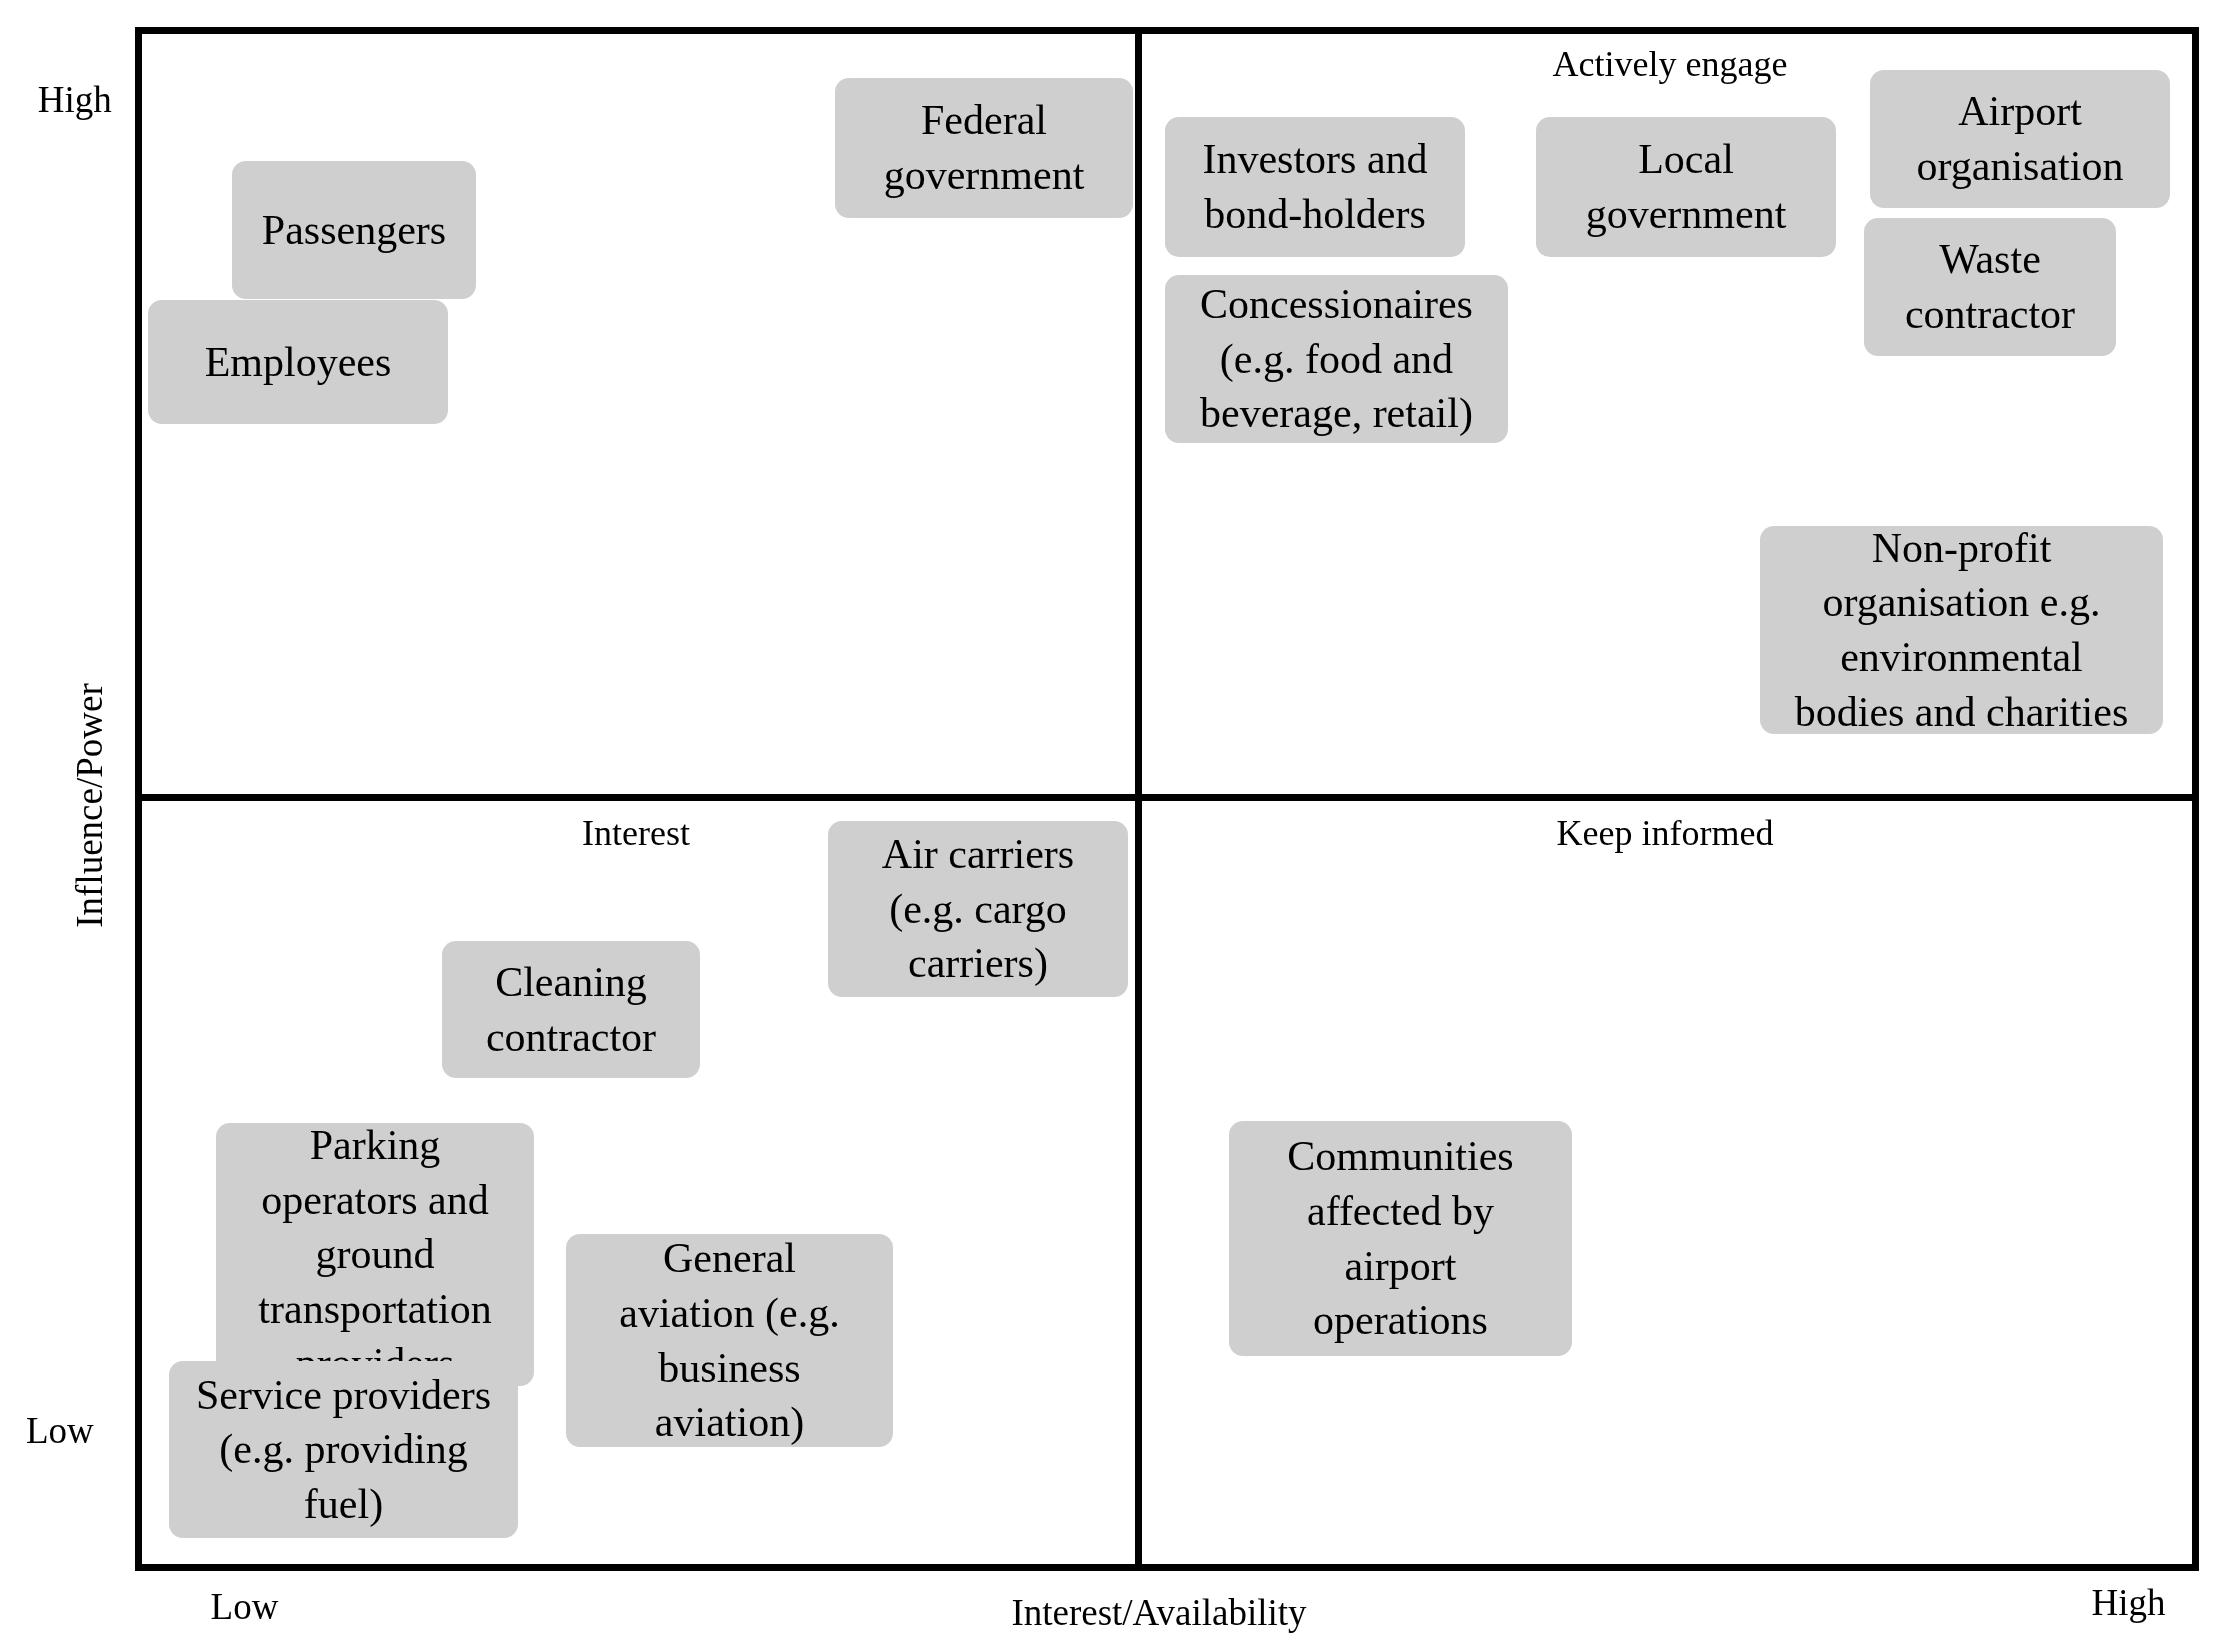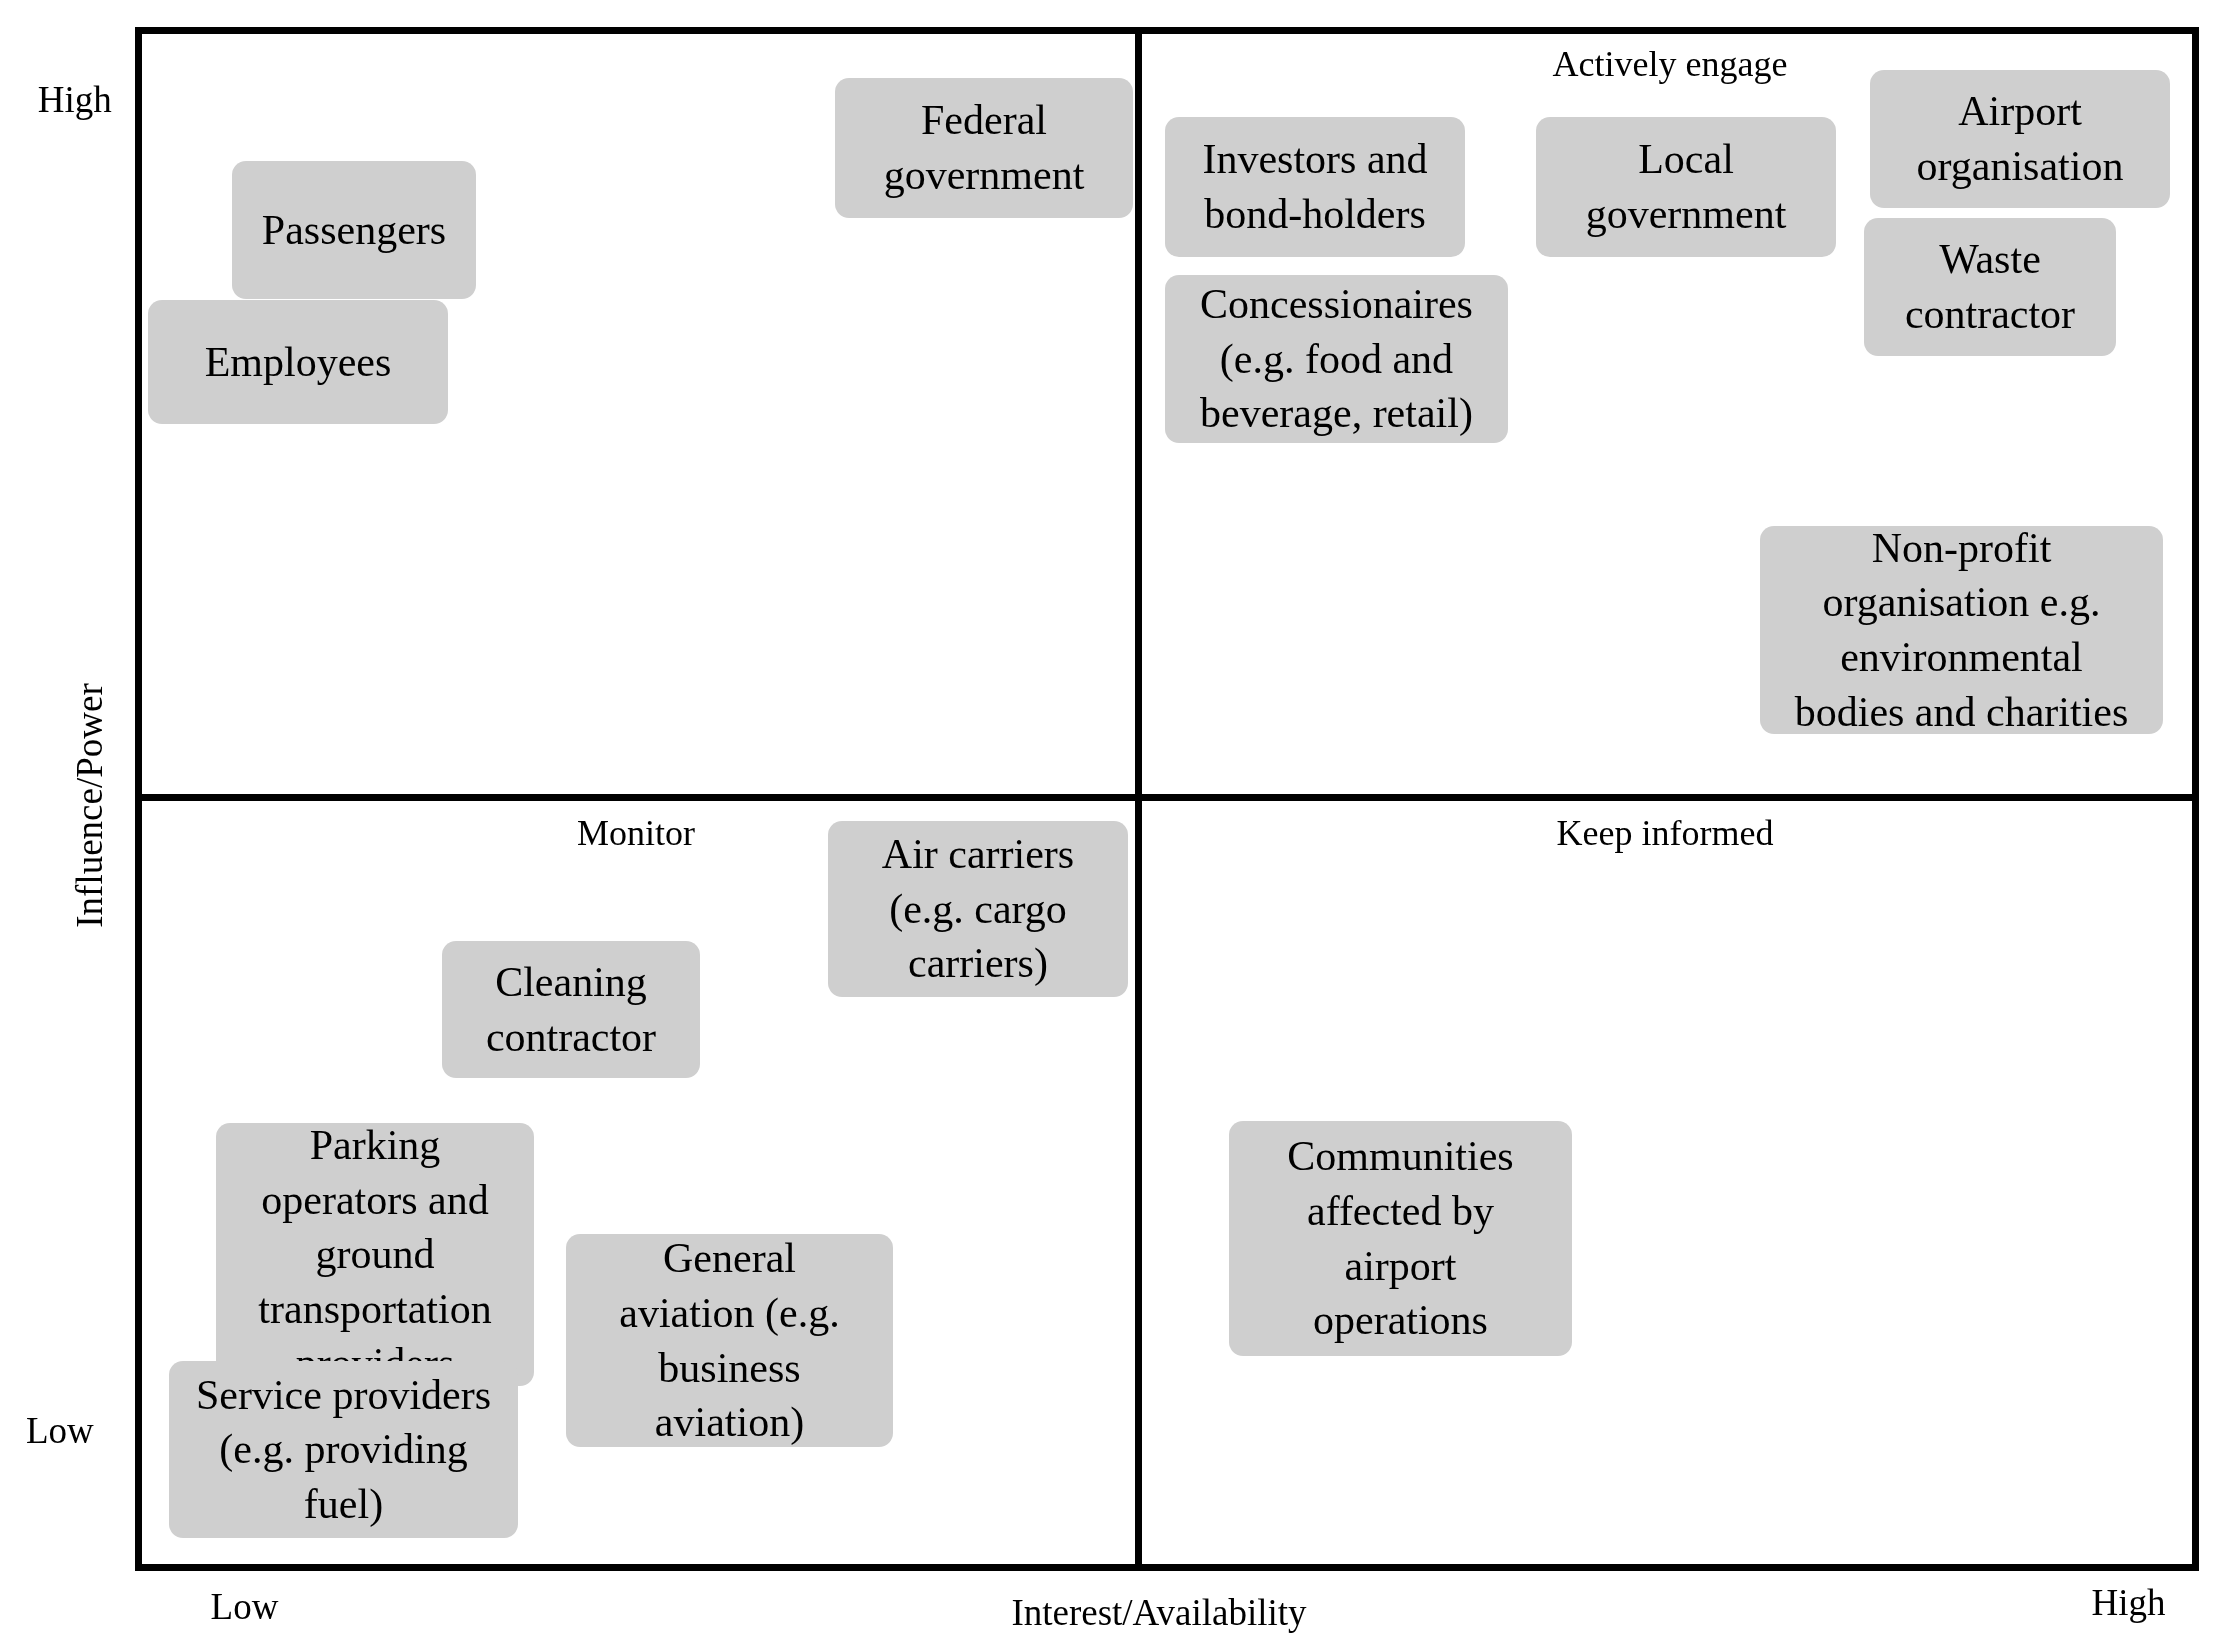--- a/index.html
+++ b/index.html
@@ -79,21 +79,21 @@
 </head>
 <body>
 
 <div class="canvas">
 
   <div class="frame"></div>
   <div class="vdiv"></div>
   <div class="hdiv"></div>
 
   <div class="quad-heading qh-ae">Actively engage</div>
-  <div class="quad-heading qh-mo">Monitor</div>
+  <div class="quad-heading qh-mo">Interest</div>
   <div class="quad-heading qh-ki">Keep informed</div>
 
   <div class="axis-label ax-y-high">High</div>
   <div class="axis-label ax-y-title">Influence/Power</div>
   <div class="axis-label ax-y-low">Low</div>
 
   <div class="axis-label ax-x-low">Low</div>
   <div class="axis-label ax-x-title">Interest/Availability</div>
   <div class="axis-label ax-x-high">High</div>
 

